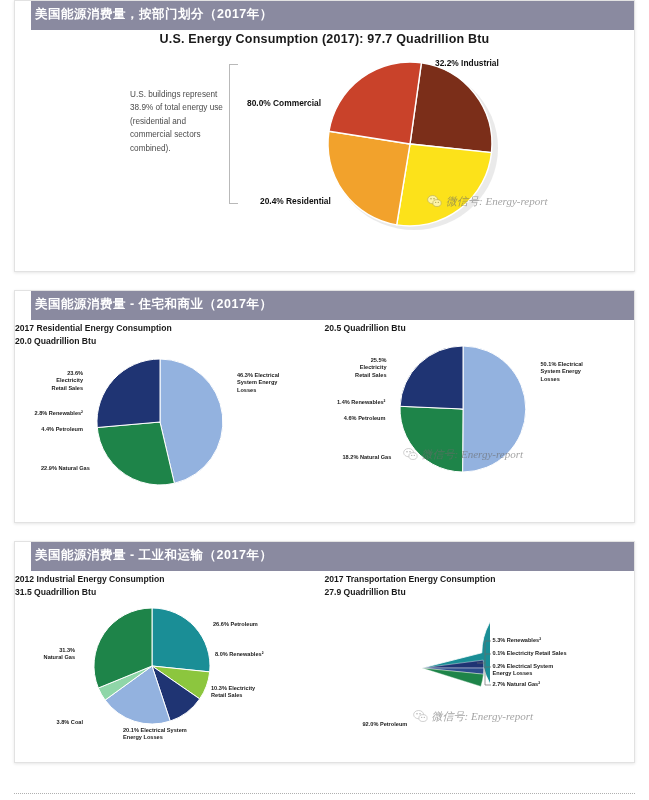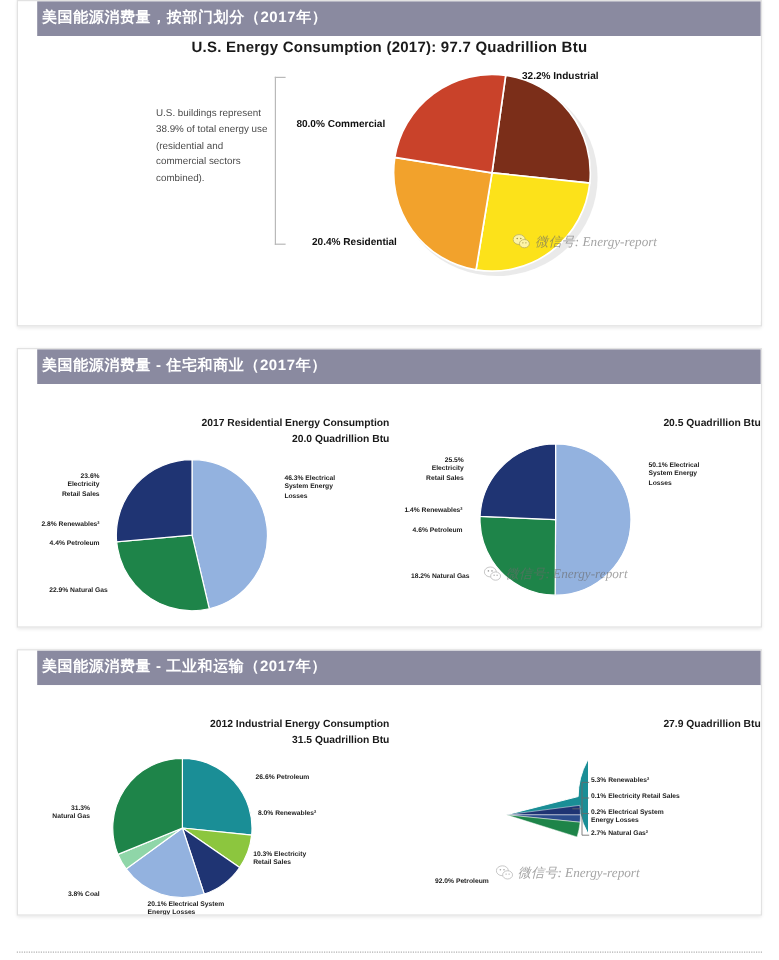--- a/index.html
+++ b/index.html
@@ -68,25 +68,25 @@
 
   
   #panel2 { height:233px; }
   #panel2 .card-body { height:199px; }
   #panel3 { height:222px; }
   #panel3 .card-body { height:188px; }
 
   .dual { display:flex; height:100%; }
   .chart-col { flex:1; position:relative; }
   .chart-title {
-    text-align:right;
+    text-align:left;
     font-size:8.6px;
     font-weight:bold;
     color:#1a1a1a;
-    padding-top:26px;
+    padding-top:2px;
     line-height:1.5;
   }
   .chart-title .sub { font-weight:bold; }
   .chart-stage { position:relative; }
   .mini-lab {
     position:absolute;
     font-size:5.6px;
     font-weight:bold;
     color:#1a1a1a;
     line-height:1.35;
@@ -282,20 +282,21 @@
             <div class="mini-lab" style="left:196px; top:86px; white-space:pre-line;">10.3% Electricity
 Retail Sales</div>
             <div class="mini-lab" style="left:108px; top:128px; white-space:pre-line;">20.1% Electrical System
 Energy Losses</div>
             <div class="mini-lab r" style="left:20px; top:120px; width:48px;">3.8% Coal</div>
           </div>
         </div>
 
         <div class="chart-col">
           <div class="chart-title">
+            <div>2017 Transportation Energy Consumption</div>
             <div class="sub">27.9 Quadrillion Btu</div>
           </div>
           <div class="chart-stage">
             <svg style="position:absolute;left:30px;top:2px;" width="135" height="135" viewBox="0 0 135 135">
               <g transform="translate(67,67)">
 
                 <path d="M 0 0 L 59.8 -15.2 A 61.7 61.7 0 1 1 61.7 0 Z" fill="#1A8E96" stroke="#fff" stroke-width="0.8"></path>
 
                 <path d="M 0 0 L 61.7 0 A 61.7 61.7 0 0 0 59.8 -15.2 Z" fill="#8CC63E" stroke="#fff" stroke-width="0.6" transform="scale(1,-1)"></path>
                 <path d="M 0 0 L 61.7 0 A 61.7 61.7 0 0 1 59.8 15.2 Z" fill="#8CC63E" stroke="#fff" stroke-width="0.6" opacity="0"></path>

